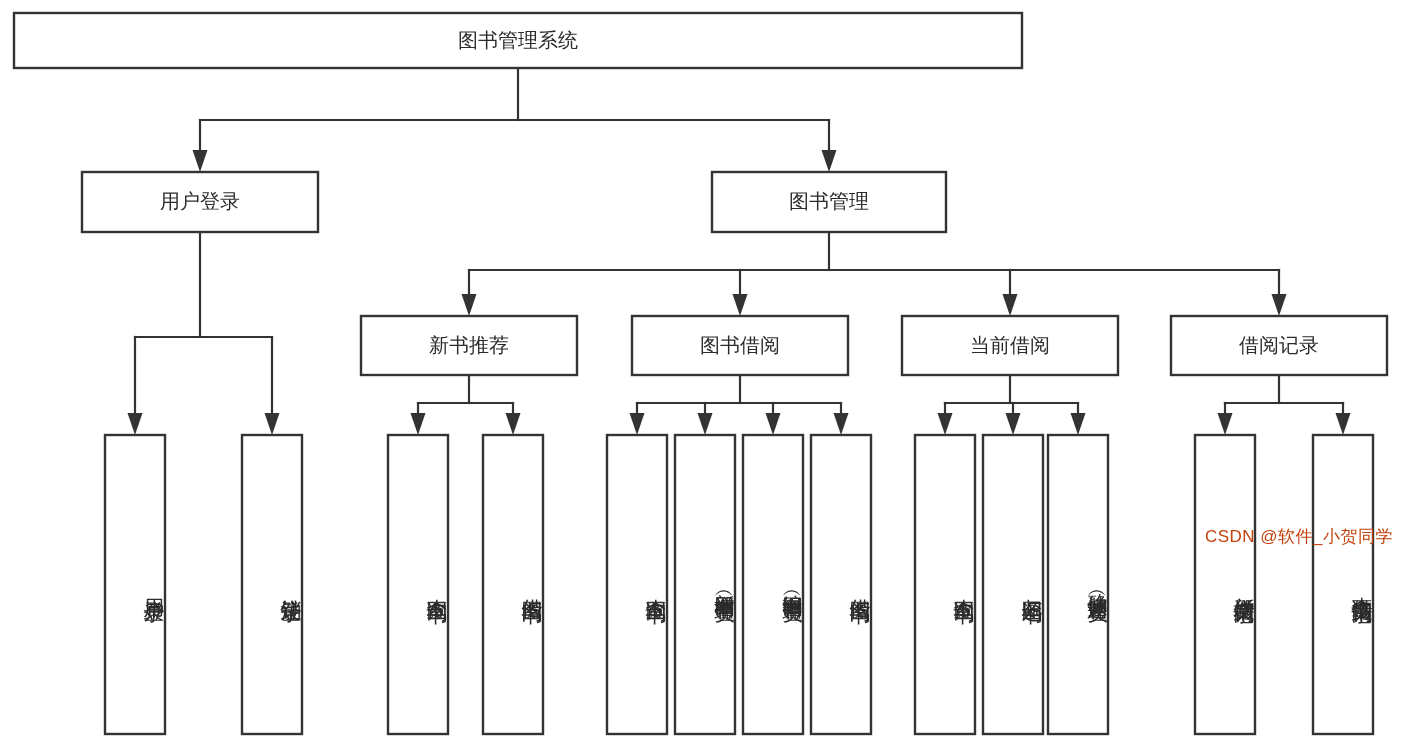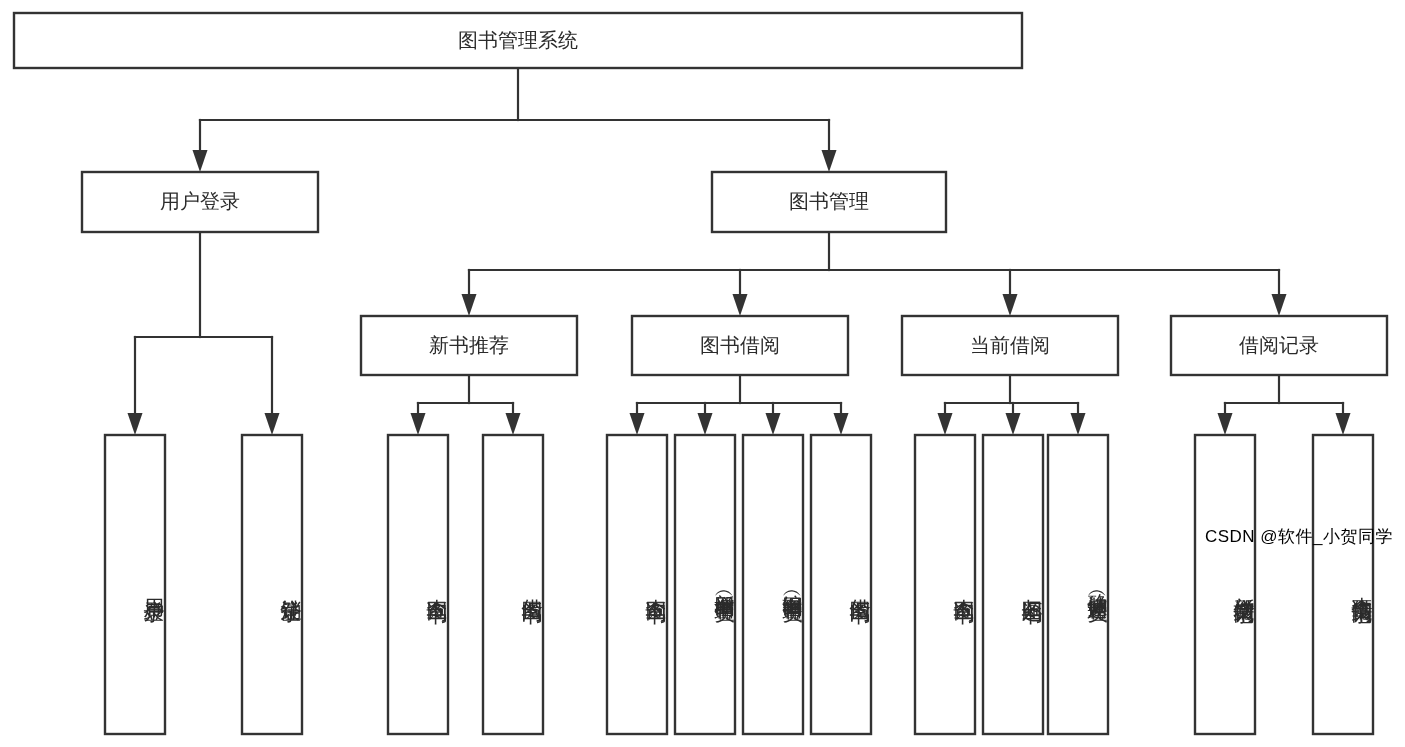--- a/index.html
+++ b/index.html
@@ -63,21 +63,21 @@
     justify-content: center;
     white-space: nowrap;
     pointer-events: none;
   }
   .watermark {
     position: absolute;
     right: 12px;
     bottom: 6px;
     font-family: "Liberation Sans", "DejaVu Sans", sans-serif;
     font-size: 17px;
-    color: #000000;
+    color: #c2410c;
     letter-spacing: 0.5px;
     white-space: nowrap;
   }
 </style>
 </head>
 <body>
 
 <div id="diagram-root">
 
   <svg class="diagram-svg" viewBox="0 0 1405 747">

